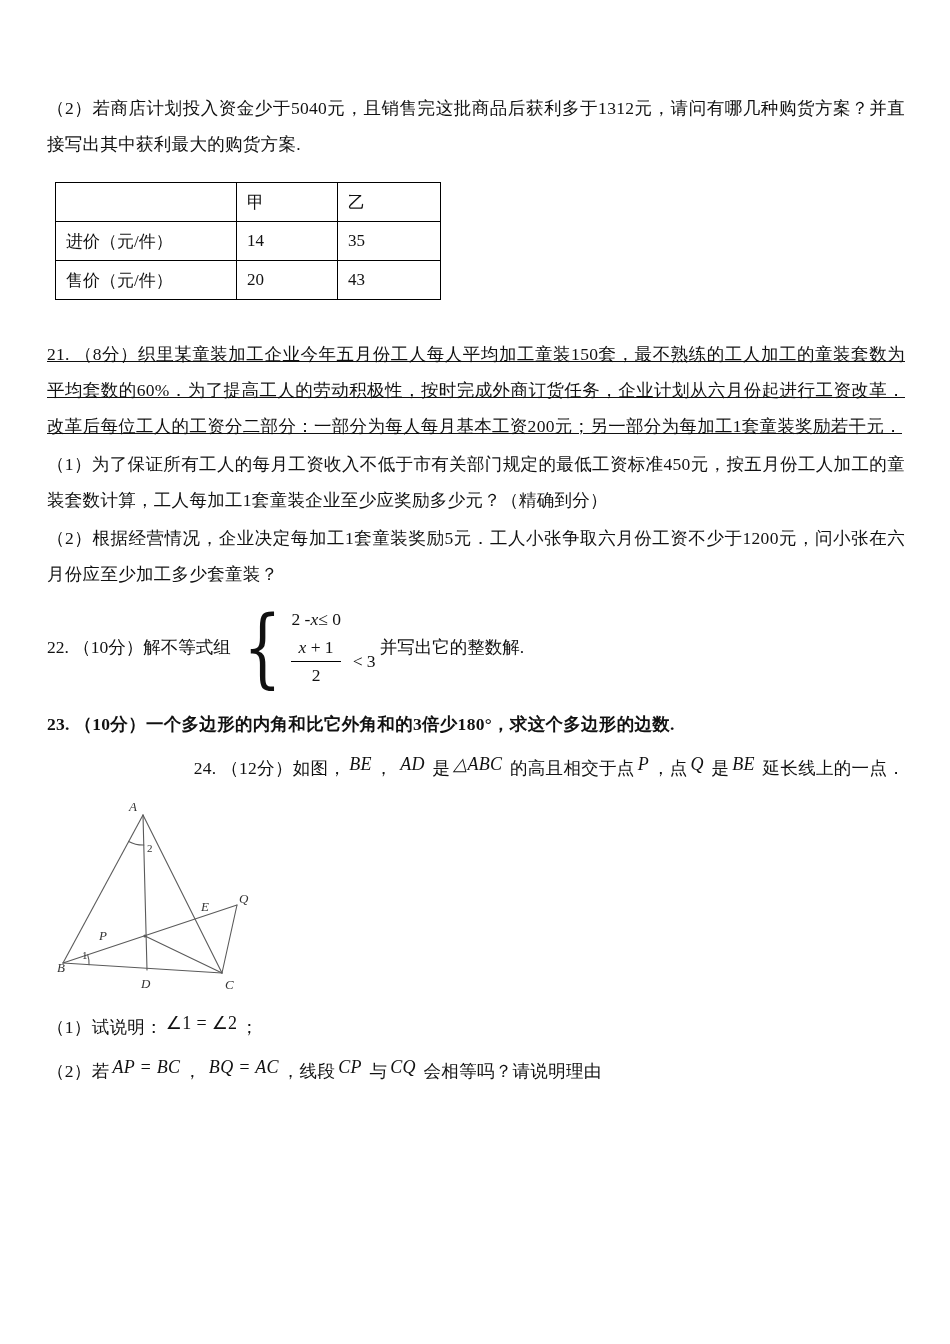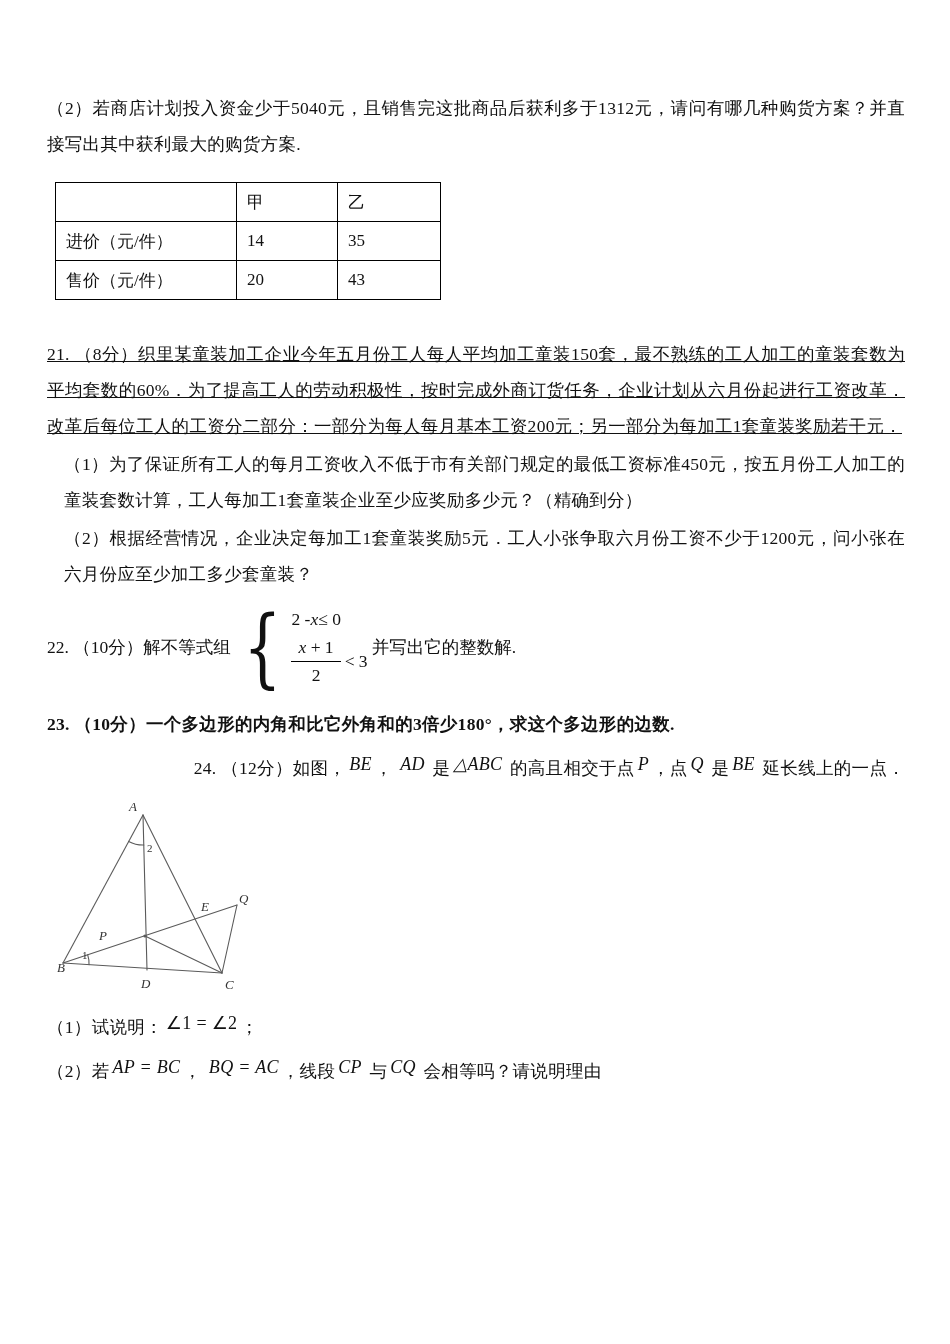--- a/index.html
+++ b/index.html
@@ -31,42 +31,42 @@
     padding: 0 10px;
     font-size: 17px;
     vertical-align: middle;
     text-align: left;
   }
   .price-table .c1 { width: 160px; }
   .price-table .c2 { width: 80px; }
   .price-table .c3 { width: 82px; }
 
   .q21intro { margin-top: 36px; text-decoration: underline; }
-  .qsub { margin-top: 2px; margin-left: 17px; }
+  .qsub { margin-top: 2px; }
 
   
   .q22 {
     display: flex;
     align-items: center;
     margin-top: 16px;
     font-size: 17.5px;
     line-height: 1.3;
   }
   .system { display: inline-flex; align-items: center; margin: 0 4px; }
   .brace {
     font-family: "DejaVu Serif", serif;
     font-size: 86px;
     font-weight: 200;
     line-height: 0.85;
     transform: scaleX(0.7);
     display: inline-block;
   }
   .sysrows { display: inline-flex; flex-direction: column; gap: 5px; margin-left: 2px; }
   .sysrow { font-size: 17.5px; display: inline-flex; align-items: center; }
-  .frac { display: inline-flex; flex-direction: column; align-items: center; margin-right: 4px; }
+  .frac { display: inline-flex; flex-direction: column; align-items: center; margin-right: 12px; }
   .frac .num { border-bottom: 1.4px solid #000; padding: 0 7px 2px; }
   .frac .den { padding-top: 2px; }
 
   .q23line { margin-top: 20px; font-weight: bold; }
   .q24head { margin-top: 8px; text-align: right; }
 
   
   .m {
     font-family: "Liberation Serif", serif;
     font-size: 18px;

